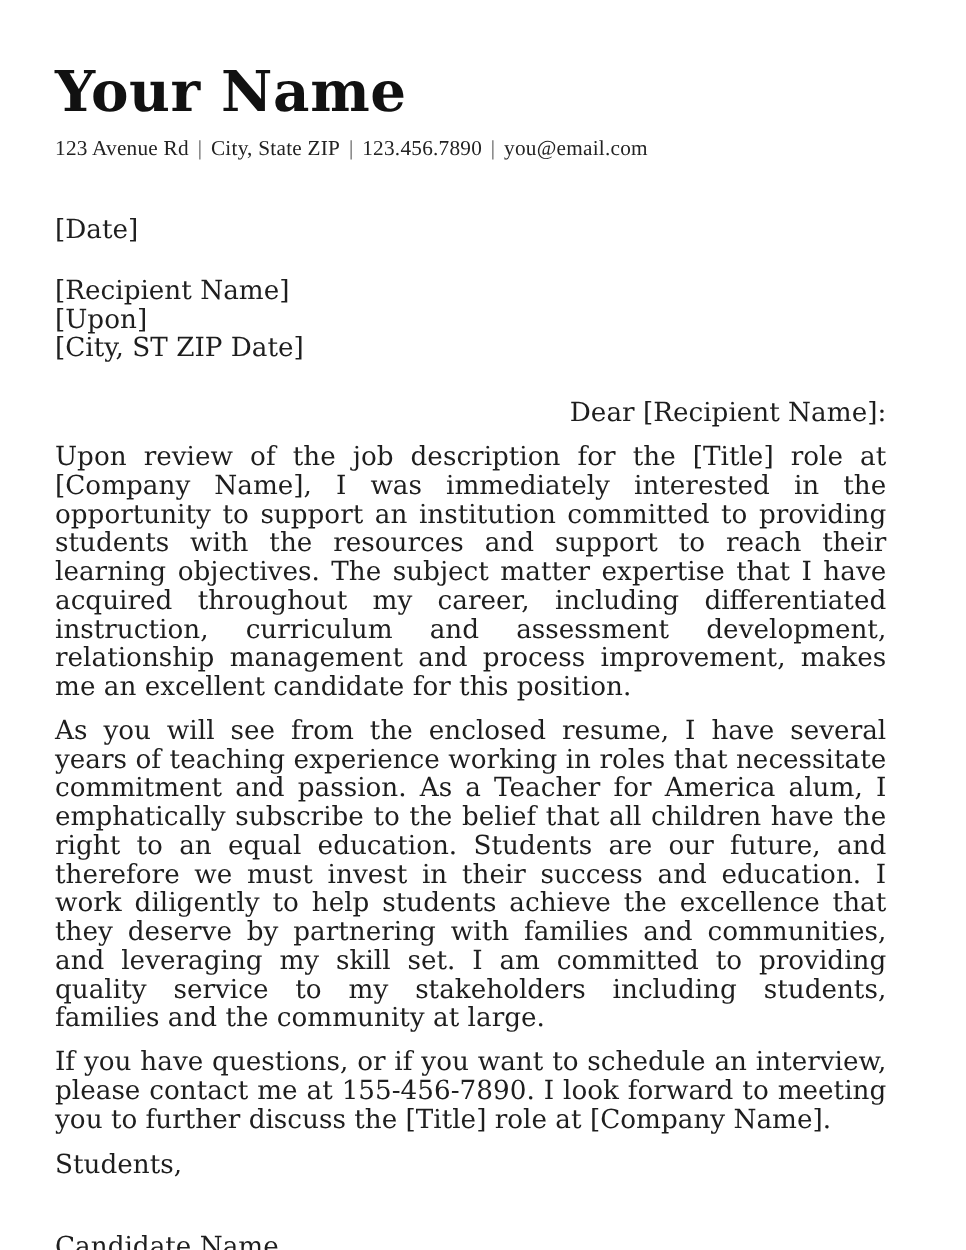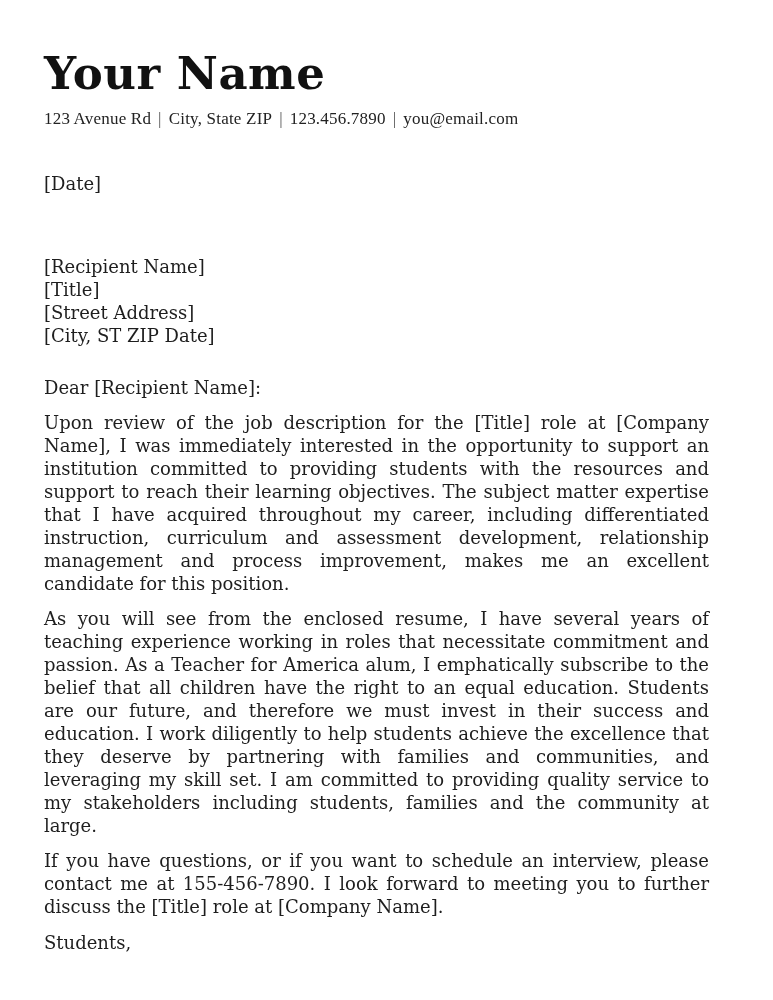--- a/index.html
+++ b/index.html
@@ -29,27 +29,27 @@
     font-family: "Liberation Serif", serif;
     font-size: 17px;
     color: #222222;
     letter-spacing: 0.2px;
   }
   .contact-line .sep {
     color: #555555;
     margin: 0 7px;
   }
   .body-text {
-    font-size: 18px;
+    font-size: 21px;
     line-height: 23px;
     color: #1e1e1e;
   }
   .date-line { margin-top: 43px; }
-  .recipient-block { margin-top: 60px; }
-  .salutation { margin-top: 29px; }
+  .recipient-block { margin-top: 26px; }
+  .salutation { margin-top: 29px; text-align: right; }
   .paragraph {
     margin-top: 12px;
     text-align: justify;
   }
   .closing { margin-top: 13px; }
   .signature { margin-top: 43px; }
 </style>
 </head>
 <body>
 
@@ -60,22 +60,21 @@
 
     <div class="contact-line">
       <span>123 Avenue Rd</span><span class="sep">|</span><span>City, State ZIP</span><span class="sep">|</span><span>123.456.7890</span><span class="sep">|</span><span>you@email.com</span>
     </div>
   </header>
 
   <div class="body-text date-line">[Date]</div>
 
   <div class="body-text recipient-block">
     <div>[Recipient Name]</div>
-    <div>[Title]</div>
-    <div>[Street Address]</div>
+    <div>[Upon]</div>
     <div>[City, ST ZIP Date]</div>
   </div>
 
   <div class="body-text salutation">Dear [Recipient Name]:</div>
 
   <p class="body-text paragraph">Upon review of the job description for the [Title] role at [Company Name], I was immediately interested in the opportunity to support an institution committed to providing students with the resources and support to reach their learning objectives.  The subject matter expertise that I have acquired throughout my career, including differentiated instruction, curriculum and assessment development, relationship management and process improvement, makes me an excellent candidate for this position.</p>
 
   <p class="body-text paragraph">As you will see from the enclosed resume, I have several years of teaching experience working in roles that necessitate commitment and passion. As a Teacher for America alum, I emphatically subscribe to the belief that all children have the right to an equal education. Students are our future, and therefore we must invest in their success and education. I work diligently to help students achieve the excellence that they deserve by partnering with families and communities, and leveraging my skill set. I am committed to providing quality service to my stakeholders including students, families and the community at large.</p>
 
 

